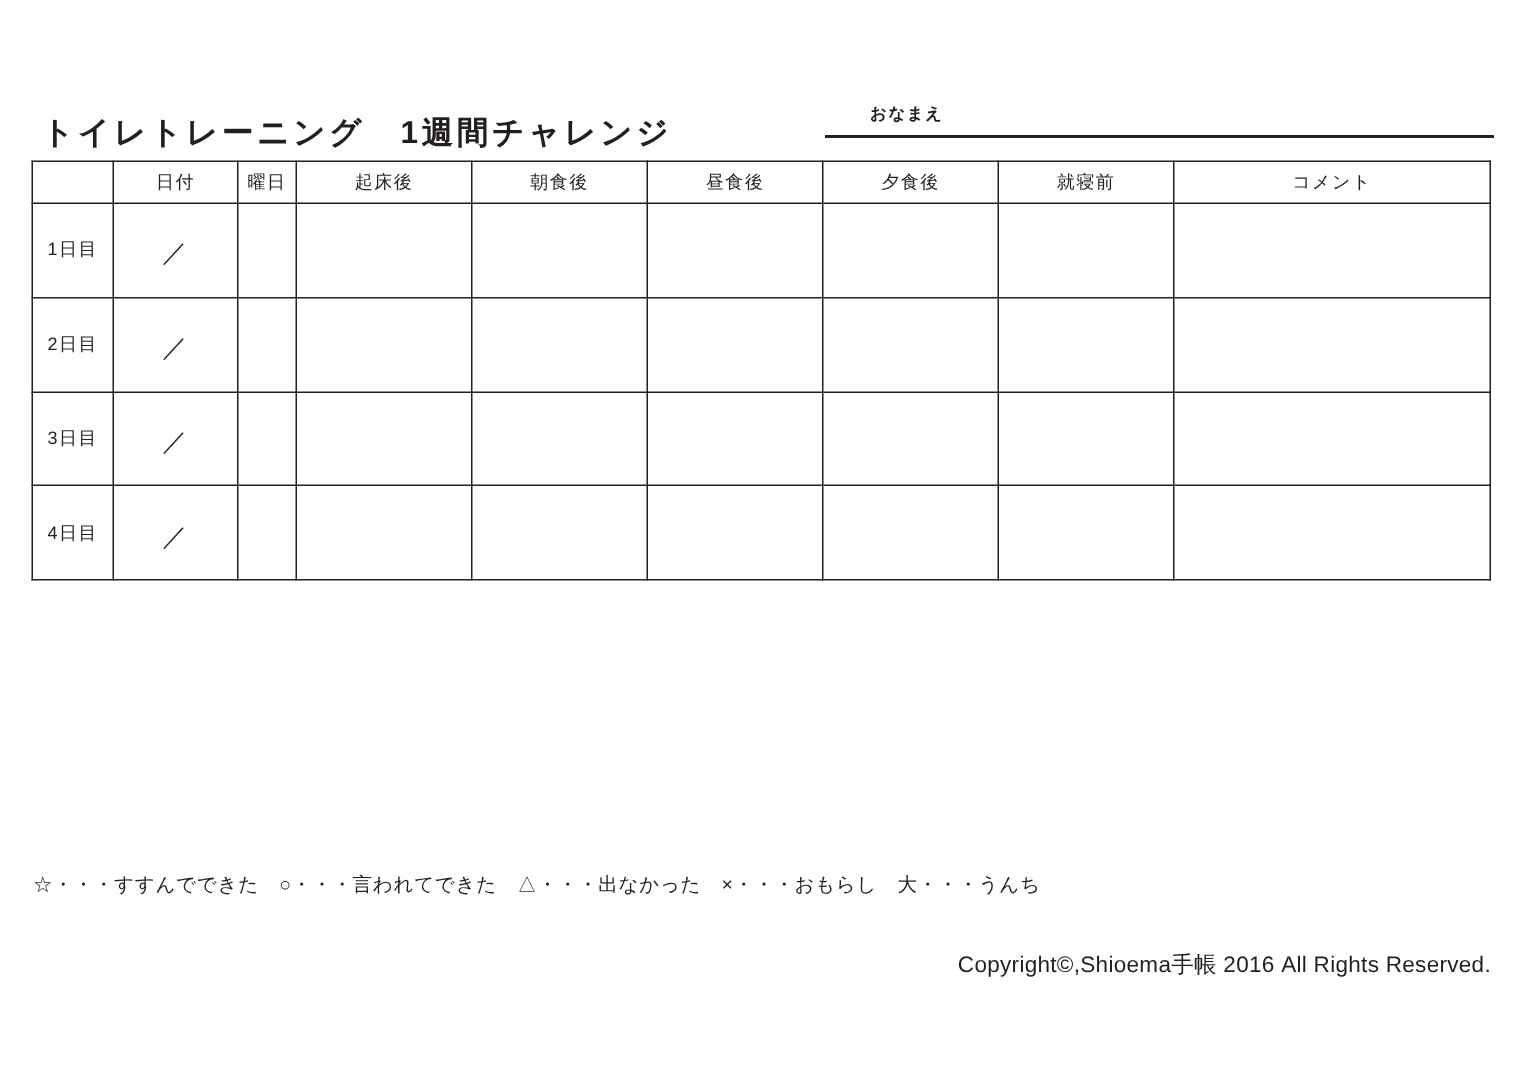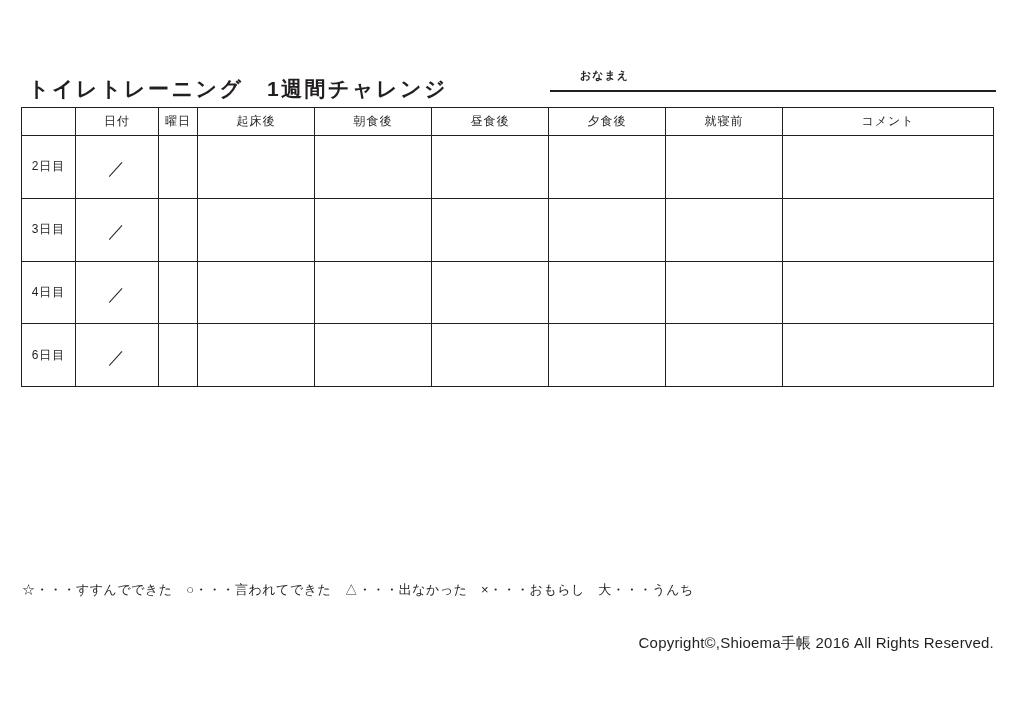--- a/index.html
+++ b/index.html
@@ -159,20 +159,31 @@
         <th>起床後</th>
         <th>朝食後</th>
         <th>昼食後</th>
         <th>夕食後</th>
         <th>就寝前</th>
         <th>コメント</th>
       </tr>
     </thead>
     <tbody>
       <tr>
+        <td class="daycell">1日目</td>
+        <td class="datecell"><span class="slash">／</span></td>
+        <td></td>
+        <td></td>
+        <td></td>
+        <td></td>
+        <td></td>
+        <td></td>
+        <td></td>
+      </tr>
+      <tr>
         <td class="daycell">2日目</td>
         <td class="datecell"><span class="slash">／</span></td>
         <td></td>
         <td></td>
         <td></td>
         <td></td>
         <td></td>
         <td></td>
         <td></td>
       </tr>
@@ -182,31 +193,20 @@
         <td></td>
         <td></td>
         <td></td>
         <td></td>
         <td></td>
         <td></td>
         <td></td>
       </tr>
       <tr>
         <td class="daycell">4日目</td>
-        <td class="datecell"><span class="slash">／</span></td>
-        <td></td>
-        <td></td>
-        <td></td>
-        <td></td>
-        <td></td>
-        <td></td>
-        <td></td>
-      </tr>
-      <tr>
-        <td class="daycell">6日目</td>
         <td class="datecell"><span class="slash">／</span></td>
         <td></td>
         <td></td>
         <td></td>
         <td></td>
         <td></td>
         <td></td>
         <td></td>
       </tr>
     </tbody>

